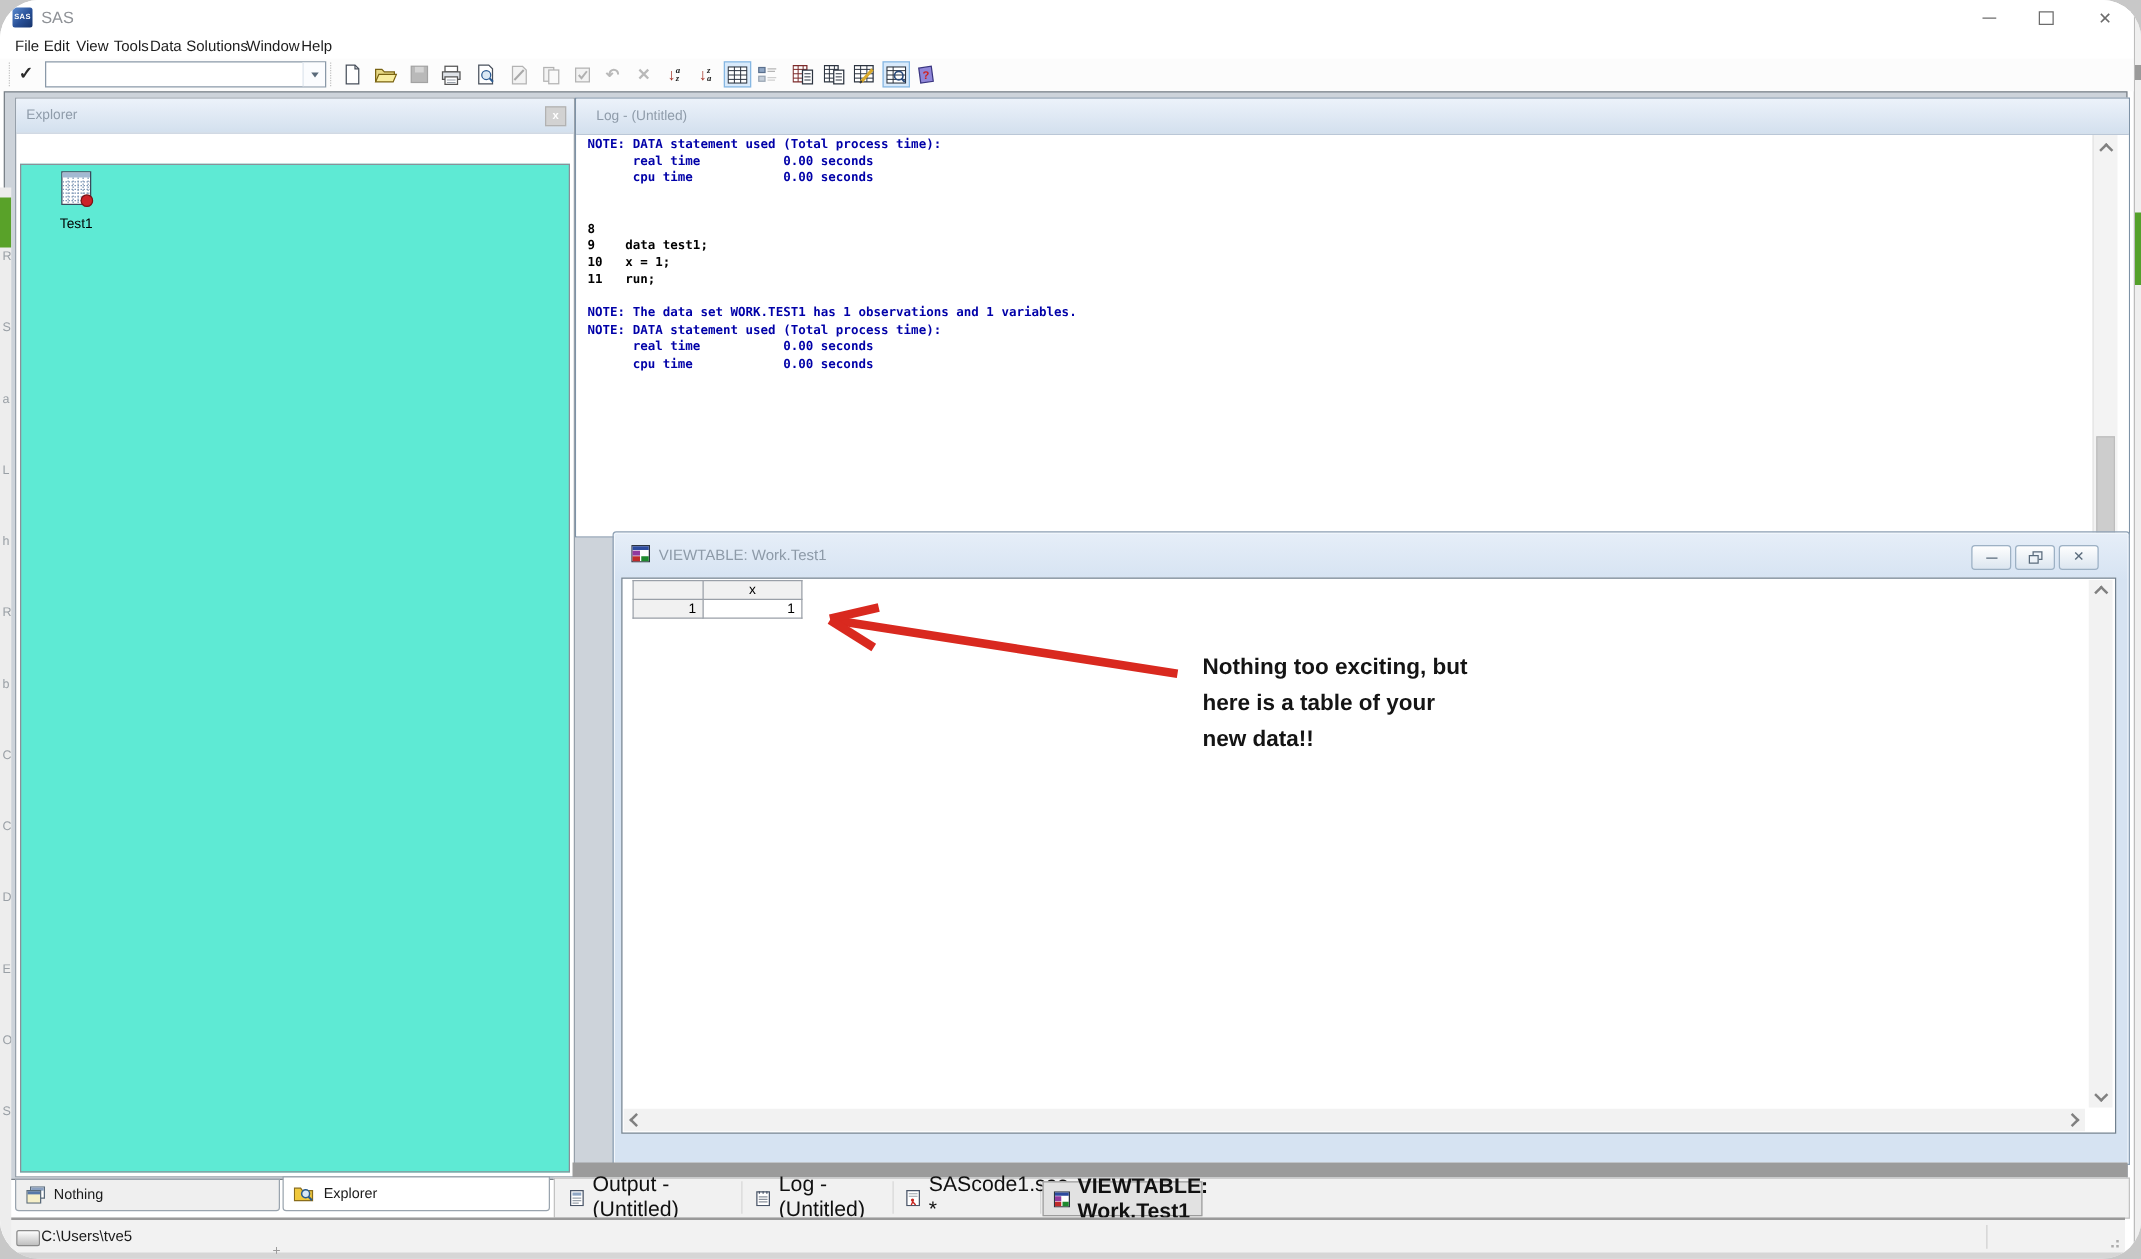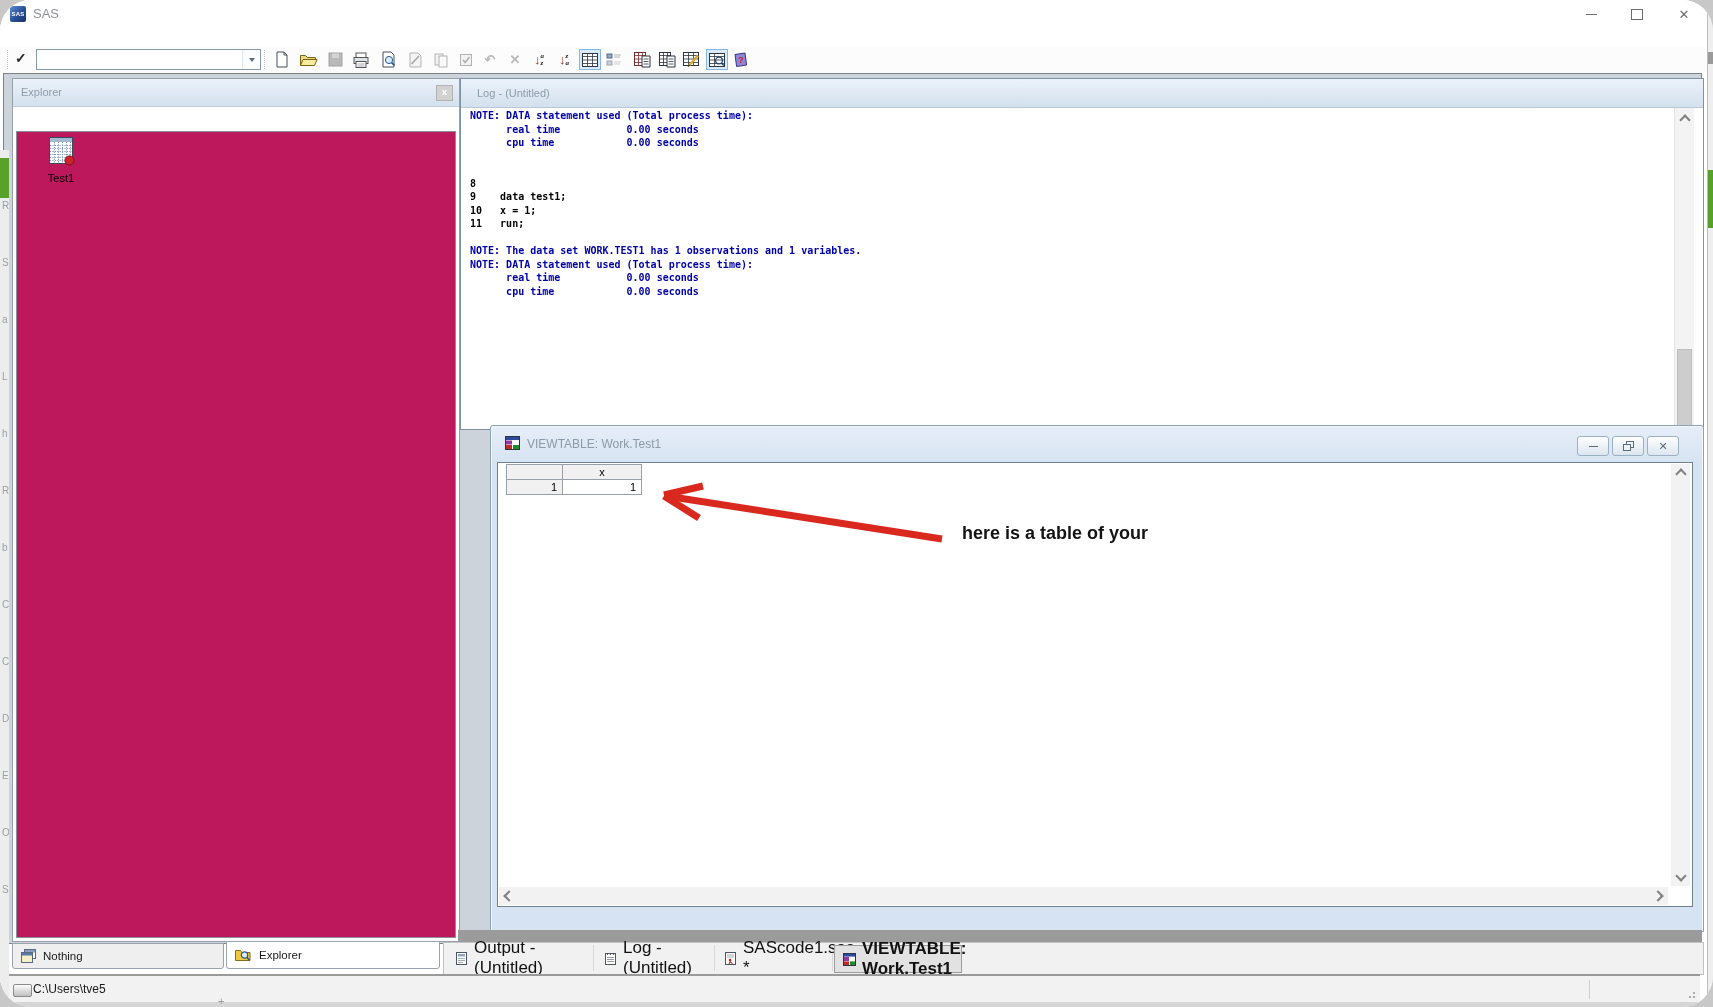--- a/index.html
+++ b/index.html
@@ -39,21 +39,21 @@
   .graystrip{left:458px;top:930px;width:1244px;height:12px;background:#9b9b9b;}
   
   .cw-title{background:linear-gradient(#ecf2fa,#d3e0ee);color:#8f9caa;font-size:11px;}
   
   .explorer{left:12px;top:78px;width:446px;height:862px;background:#fff;border:1px solid #96a0aa;}
   .ex-title{left:0;top:0;right:0;height:27px;line-height:27px;padding-left:8px;border-bottom:1px solid #c2cddb;}
   .ex-close{right:6px;top:6px;width:15px;height:14px;background:#d2d2d2;border:1px solid #b2b2b2;
             color:#fff;font-size:9px;font-weight:bold;text-align:center;line-height:13px;}
   .ex-contents{left:0;top:28px;right:0;height:21px;line-height:21px;padding-left:8px;font-size:11.5px;color:#111;
                border-bottom:1px solid #a8a8a8;background:#fff;}
-  .ex-inner{left:3px;top:52px;right:3px;bottom:3px;border:1px solid #8a9099;background:#be185d;}
+  .ex-inner{left:3px;top:52px;right:3px;bottom:3px;border:1px solid #8a9099;background:#5eead4;}
   .ex-item{left:16px;top:4px;width:56px;text-align:center;}
   .ex-item .lbl{font-size:11px;color:#000;margin-top:1px;}
   .tabbtn{height:24px;background:#efefef;border:1px solid #9aa4ae;border-radius:0 0 3px 3px;
           display:flex;align-items:center;font-size:11.5px;color:#1a1a1a;}
   .tabbtn .ic{margin:0 7px 0 8px;display:flex;}
   .tabbtn.active{background:#fff;}
   
   .logwin{left:460px;top:78px;width:1242px;height:350px;background:#fff;border:1px solid #7e92a6;}
   .log-title{left:0;top:0;right:0;height:28px;line-height:28px;padding-left:16px;border-bottom:1px solid #bac7d7;}
   .log-body{left:0;top:29px;right:0;bottom:0;background:#fff;}
@@ -132,20 +132,30 @@
           <span class="minbar"></span>
         </div>
       <div class="abs winbtn" style="left:1620px;">
           <span class="maxsq"></span>
         </div>
       <div class="abs winbtn" style="left:1666px;width:36px;">
           <span class="closex">✕</span>
         </div>
     </div>
 
+    <div class="abs menubar">
+      <span class="abs menu-item" style="left:12px;">File</span>
+      <span class="abs menu-item" style="left:35px;">Edit</span>
+      <span class="abs menu-item" style="left:61px;">View</span>
+      <span class="abs menu-item" style="left:91px;">Tools</span>
+      <span class="abs menu-item" style="left:120px;">Data</span>
+      <span class="abs menu-item" style="left:149px;">Solutions</span>
+      <span class="abs menu-item" style="left:197px;">Window</span>
+      <span class="abs menu-item" style="left:241px;">Help</span>
+    </div>
 
     <div class="abs toolbar">
       <div class="abs tsep" style="left:7px;"></div>
       <div class="abs runcheck">✓</div>
       <div class="abs combo">
         <input value="" style="">
         <span class="dd">
             <i class="tri-dn"></i>
           </span>
       </div>
@@ -405,21 +415,23 @@
     <div class="abs graystrip"></div>
 
     <svg class="abs" style="left:652px;top:477px;" width="300" height="70">
       <g stroke="#d9291f" stroke-width="7" fill="none">
         <line x1="14" y1="19" x2="290" y2="62"></line>
         <line x1="12" y1="18" x2="51" y2="9"></line>
         <line x1="12" y1="19" x2="47" y2="41"></line>
       </g>
     </svg>
     <div class="abs annot">
+      <div>Nothing too exciting, but</div>
       <div>here is a table of your</div>
+      <div>new data!!</div>
     </div>
 
     <div class="abs windowbar">
       <div class="abs wb-btn" style="left:3px;width:146px;">
         <span class="ic">
           <svg width="13" height="13" viewBox="0 0 13 13">
               <rect x="1.5" y=".5" width="10" height="12" fill="#fff" stroke="#4a5568"></rect>
               <rect x="3" y="2" width="7" height="2.5" fill="#8fa6c4"></rect>
               <path d="M3 6.5h7M3 8.5h7M3 10.5h5" stroke="#9aa2ac" stroke-width=".9"></path>
             </svg>

